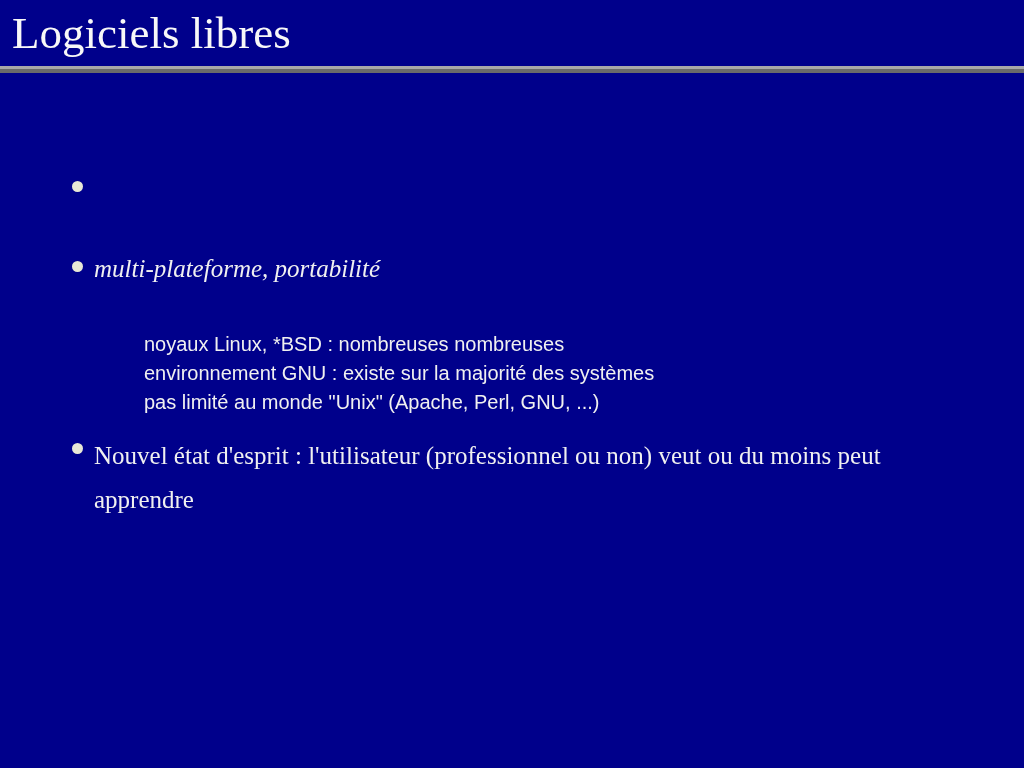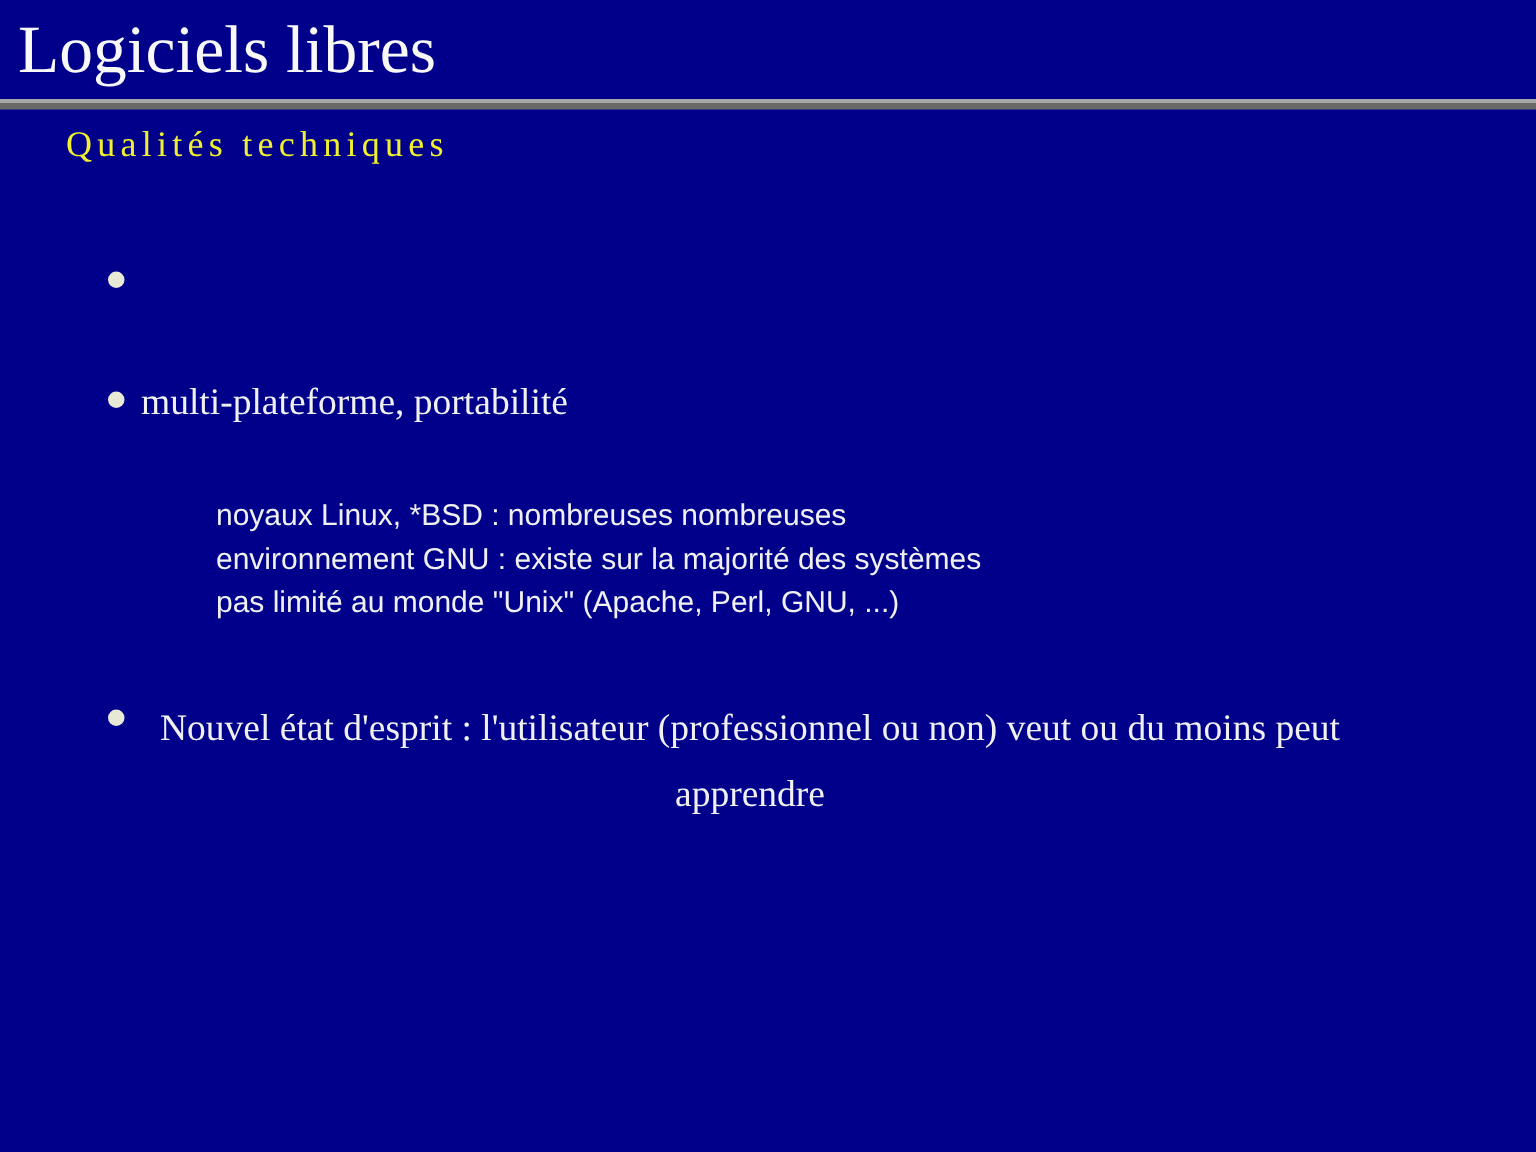--- a/index.html
+++ b/index.html
@@ -69,22 +69,22 @@
     width: 11px;
     height: 11px;
     border-radius: 50%;
     background: var(--bullet);
   }
   .bullet .btext {
     display: block;
     margin-left: 22px;
   }
   .b1 { top: 172px; }
-  .b2 { top: 252px; }
-  .b3 { top: 464px; text-align: center; }
+  .b2 { top: 252px; font-style: italic; }
+  .b3 { top: 434px; }
   .b3 { line-height: 44px; }
   .b3 .btext { width: 812px; }
   .subblock {
     position: absolute;
     left: 144px;
     top: 330px;
     font-family: "Liberation Sans", "DejaVu Sans", sans-serif;
     font-size: 20px;
     line-height: 29px;
     color: var(--body-text);
@@ -92,21 +92,20 @@
 </style>
 </head>
 <body>
 
 <div class="slide">
 
   <h1 class="title">Logiciels libres</h1>
 
   <div class="rule"></div>
 
-  <h2 class="subtitle">Qualités techniques</h2>
 
   <ul class="bullets">
 
     <li class="bullet b1">
       <span class="dot"></span>
     </li>
 
     <li class="bullet b2">
       <span class="dot"></span>
       <span class="btext">multi-plateforme, portabilité</span>

